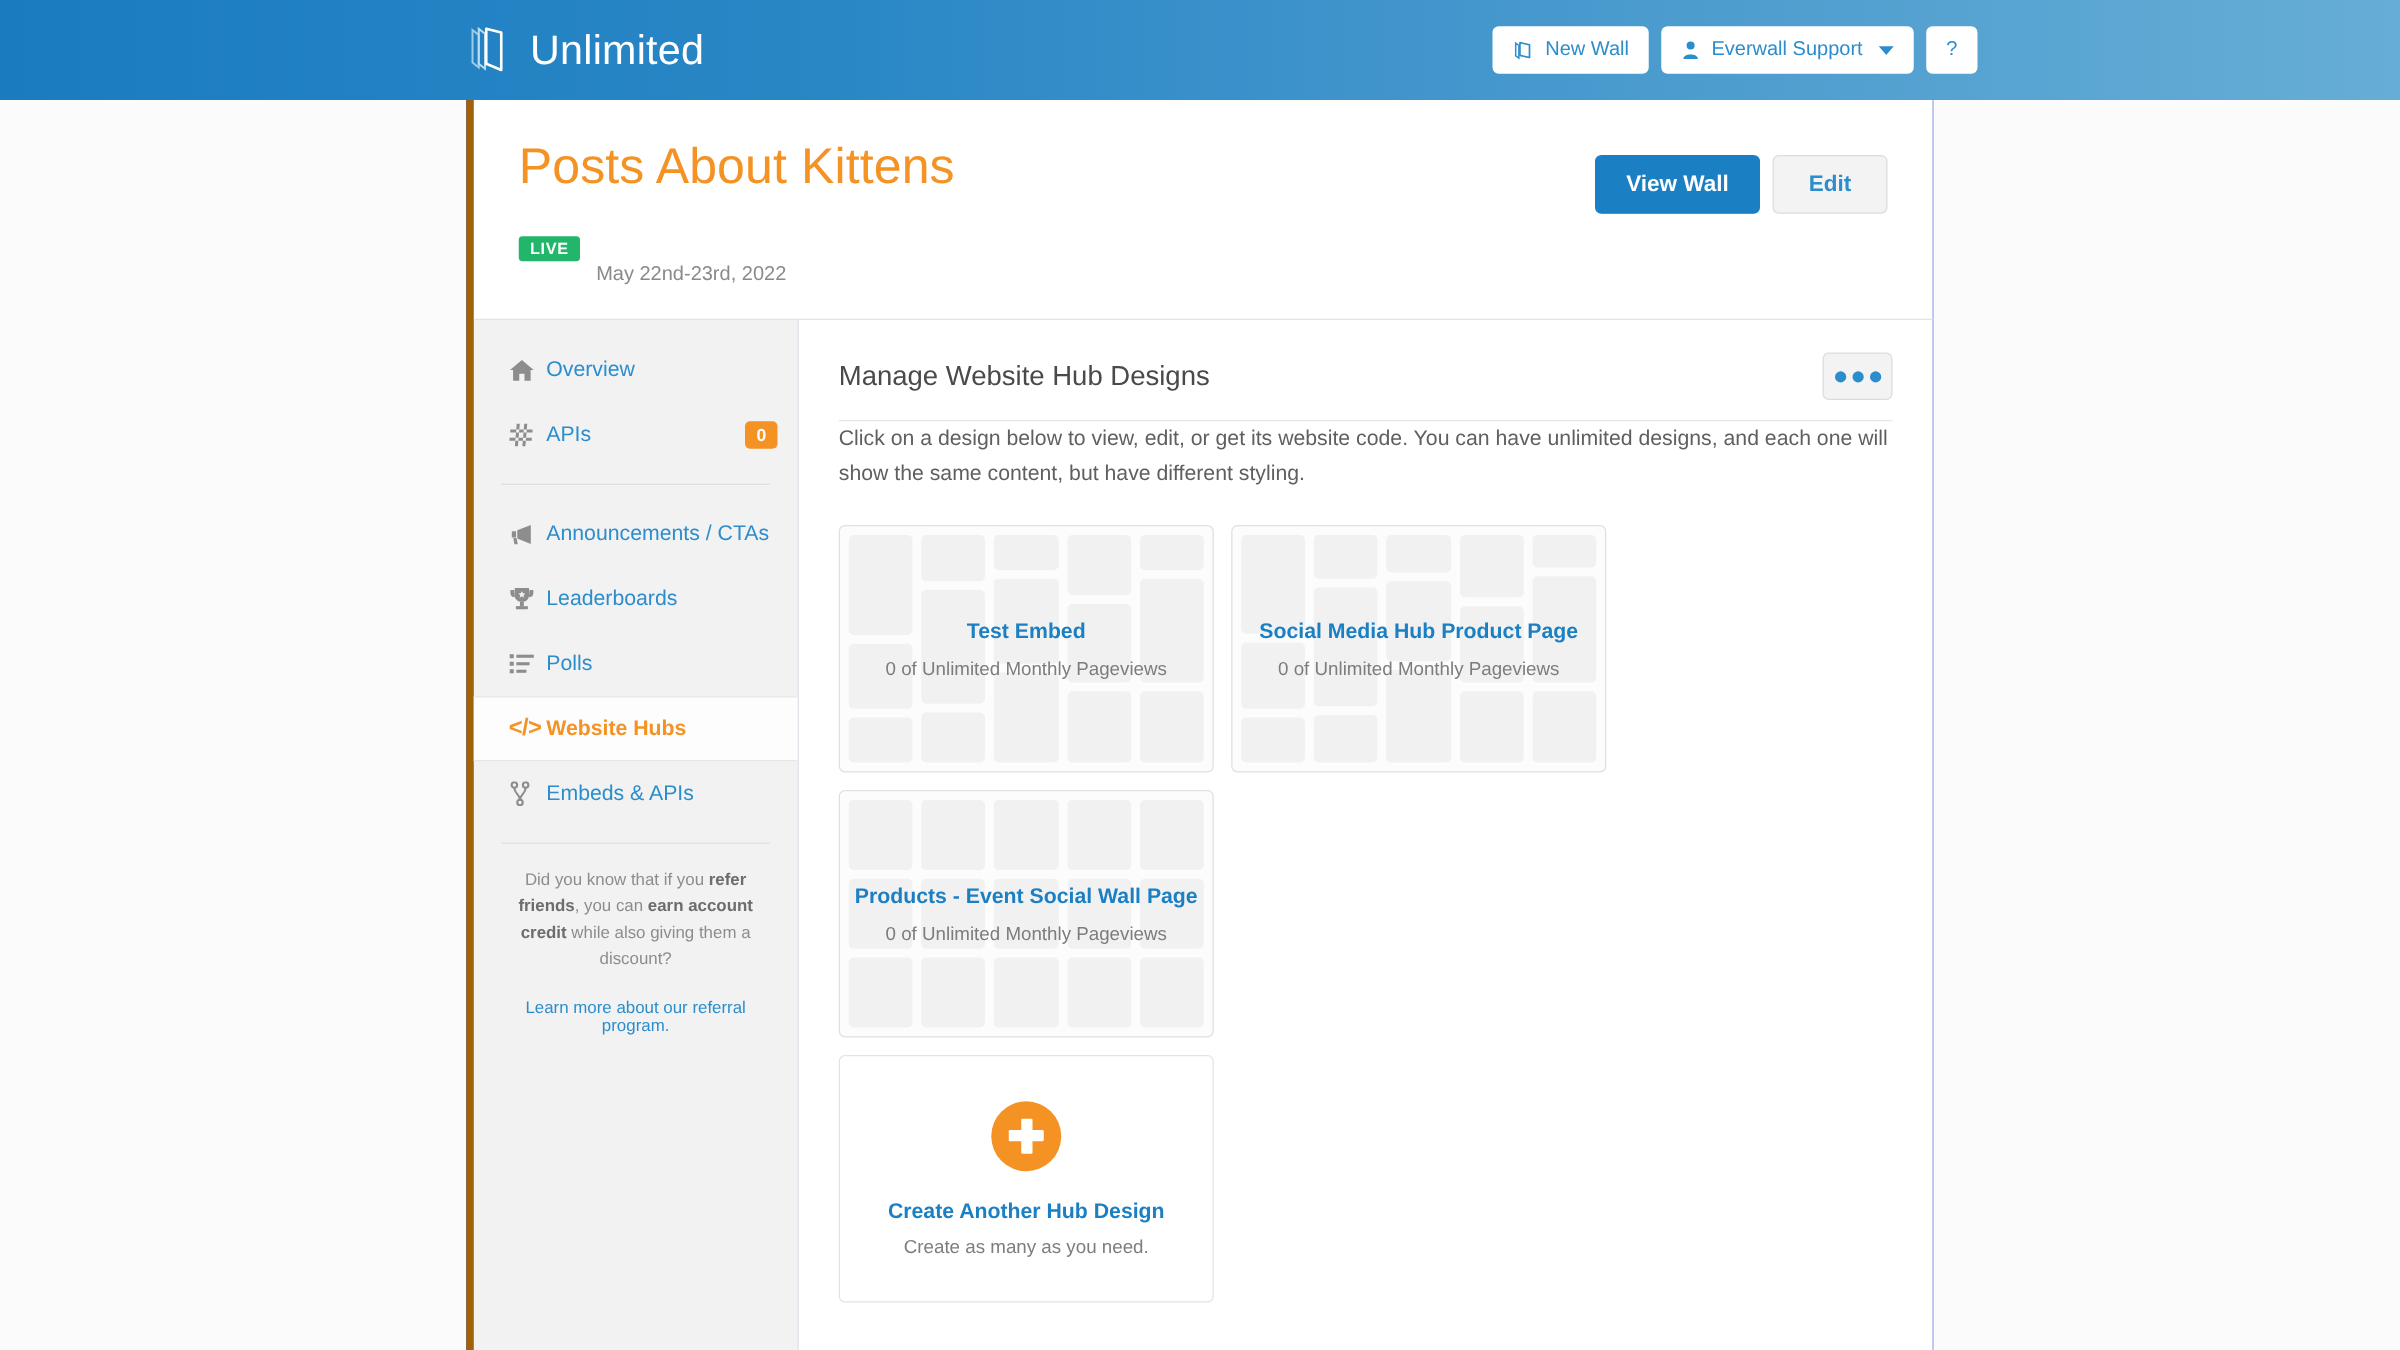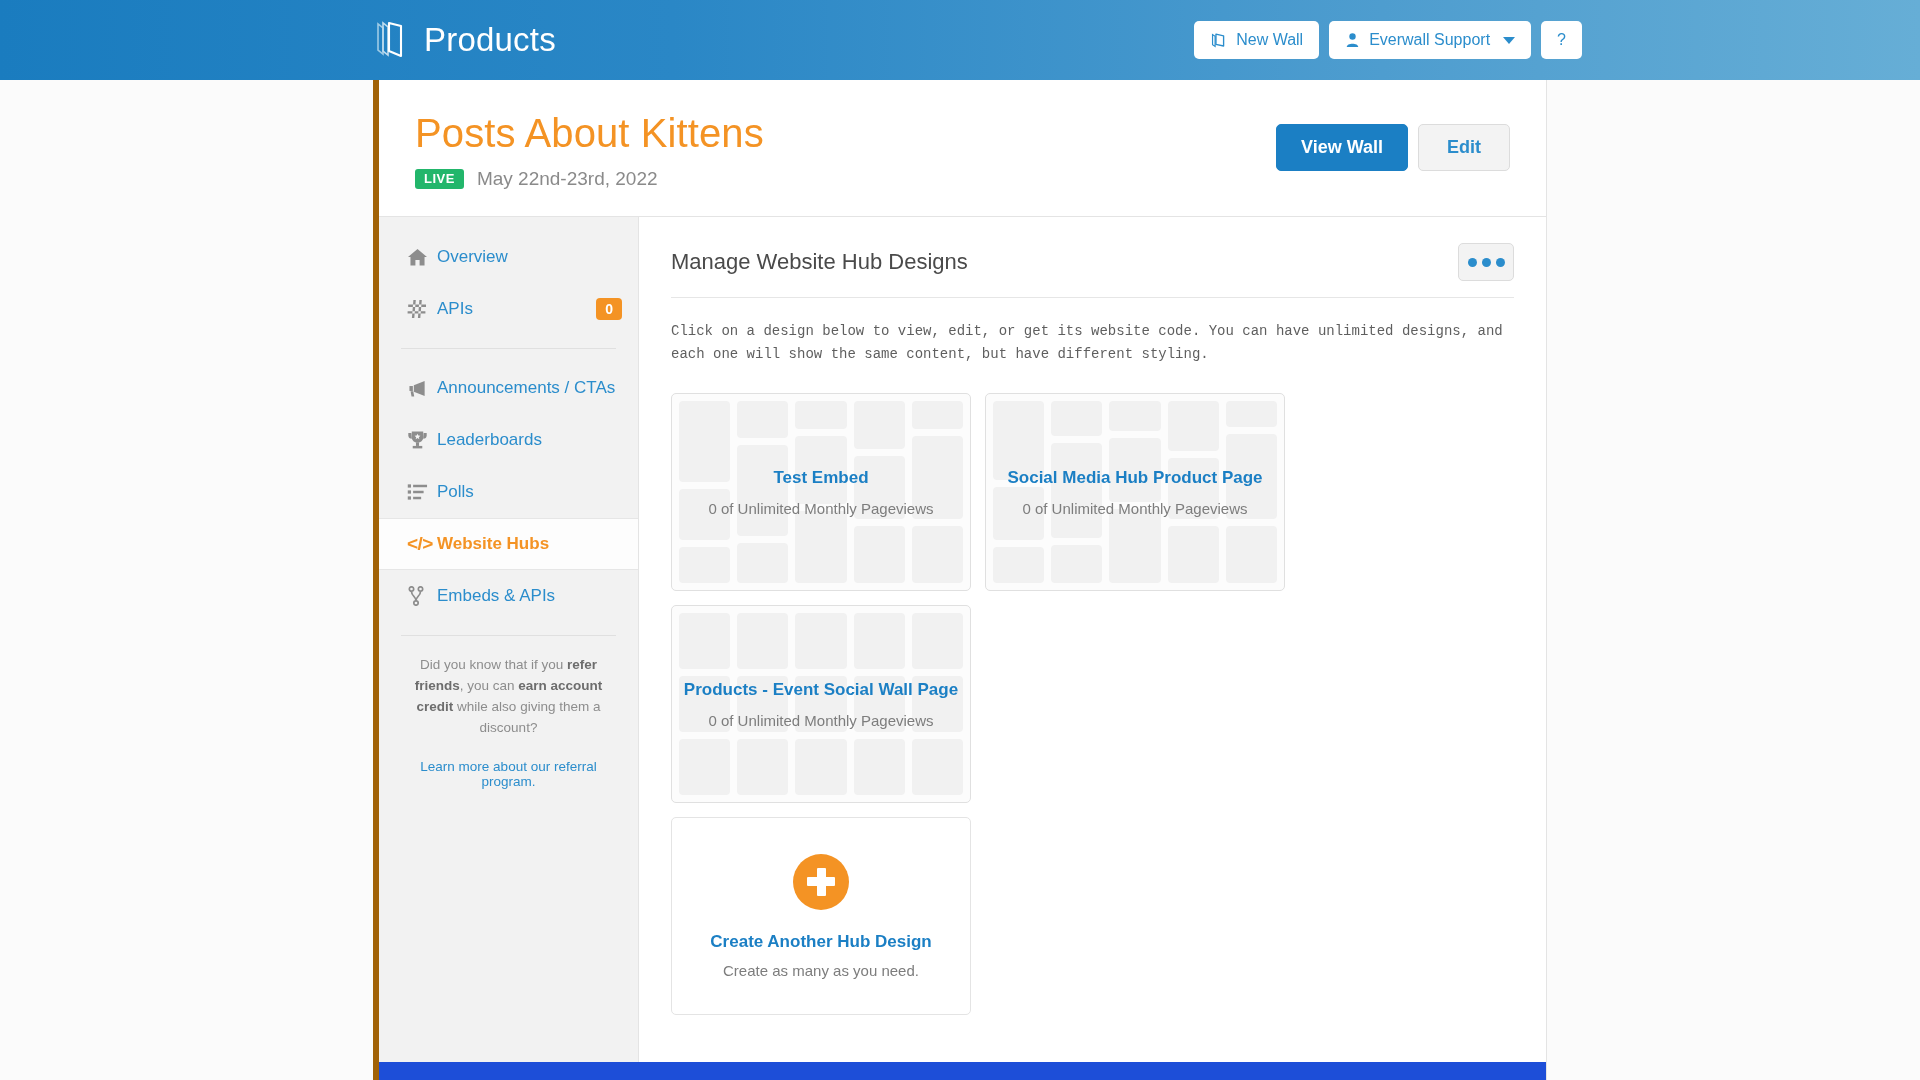--- a/index.html
+++ b/index.html
@@ -64,21 +64,21 @@
   .wall-title {
     color: #f49324; font-size: 40px; font-weight: 400;
     line-height: 1.15; letter-spacing: 0.1px;
   }
   .title-sub { display: flex; align-items: center; gap: 13px; margin-top: 12px; }
   .live-badge {
     background: #22b66b; color: #ffffff;
     font-size: 13px; font-weight: bold; letter-spacing: 0.5px;
     padding: 3px 9px 4px 9px; border-radius: 3px; line-height: 1;
   }
-  .date-text { color: #8a8a8a; font-size: 19px; }
+  .date-text { color: #8a8a8a; font-size: 16px; margin-top: 43px; }
   .title-actions { display: flex; gap: 10px; padding-top: 14px; }
   .btn-primary {
     background: #1b7fc4; color: #ffffff; border: 1px solid #1b7fc4;
     border-radius: 5px; font-size: 18px; font-weight: bold;
     padding: 12px 24px; cursor: pointer; font-family: "Liberation Sans", sans-serif;
   }
   .btn-secondary {
     background: #f3f3f3; color: #2b8dcc; border: 1px solid #dcdcdc;
     border-radius: 5px; font-size: 18px; font-weight: bold;
     padding: 12px 28px; cursor: pointer; font-family: "Liberation Sans", sans-serif;
@@ -141,22 +141,22 @@
     border-bottom: 1px solid #e6e6e6; padding-bottom: 16px;
   }
   .content-title { color: #4a4a4a; font-size: 22px; font-weight: 400; padding-top: 6px; }
   .more-btn {
     background: #f3f3f3; border: 1px solid #dcdcdc; border-radius: 5px;
     width: 56px; height: 38px; display: flex; align-items: center;
     justify-content: center; gap: 5px; cursor: pointer;
   }
   .dot { width: 9px; height: 9px; border-radius: 50%; background: #2b8dcc; }
   .content-desc {
-    color: #5f5f5f; font-size: 14px; line-height: 1.62;
-    margin-top: 22px; max-width: 910px; font-family: Liberation Mono, monospace;
+    color: #5f5f5f; font-size: 17px; line-height: 1.62;
+    max-width: 910px;
   }
 
   
   .card-grid {
     display: flex; flex-wrap: wrap; gap: 14px; margin-top: 28px; align-items: flex-end;
   }
   .design-card {
     width: 300px; height: 198px;
     border: 1px solid #e0e0e0; border-radius: 5px;
     position: relative; overflow: hidden; cursor: pointer;
@@ -198,21 +198,21 @@
 
 <div class="topbar">
   <div class="brand">
     <span class="tb-ico">
       <svg class="brand-logo" viewBox="0 0 38 40">
         <path d="M5 4 L5 30 L10 34 L10 8 Z" fill="none" stroke="#9ecbe6" stroke-width="1.6"></path>
         <path d="M10 3 L10 31 L15 35 L15 7 Z" fill="none" stroke="#bfdcee" stroke-width="1.6"></path>
         <path d="M16 3 L28 6 L28 36 L16 31 Z" fill="none" stroke="#ffffff" stroke-width="2.1" stroke-linejoin="round"></path>
       </svg>
     </span>
-    <span class="brand-name">Products</span>
+    <span class="brand-name">Unlimited</span>
   </div>
 
   <div class="topbar-actions">
     <button class="tb-btn">
       <span class="tb-ico">
         <svg width="17" height="17" viewBox="0 0 20 20">
           <path d="M3 3 L3 15 L6 17 L6 5 Z" fill="none" stroke="#2b8dcc" stroke-width="1.4"></path>
           <path d="M7 2.5 L16 4.5 L16 16.5 L7 14.5 Z" fill="none" stroke="#2b8dcc" stroke-width="1.6" stroke-linejoin="round"></path>
         </svg>
       </span>

